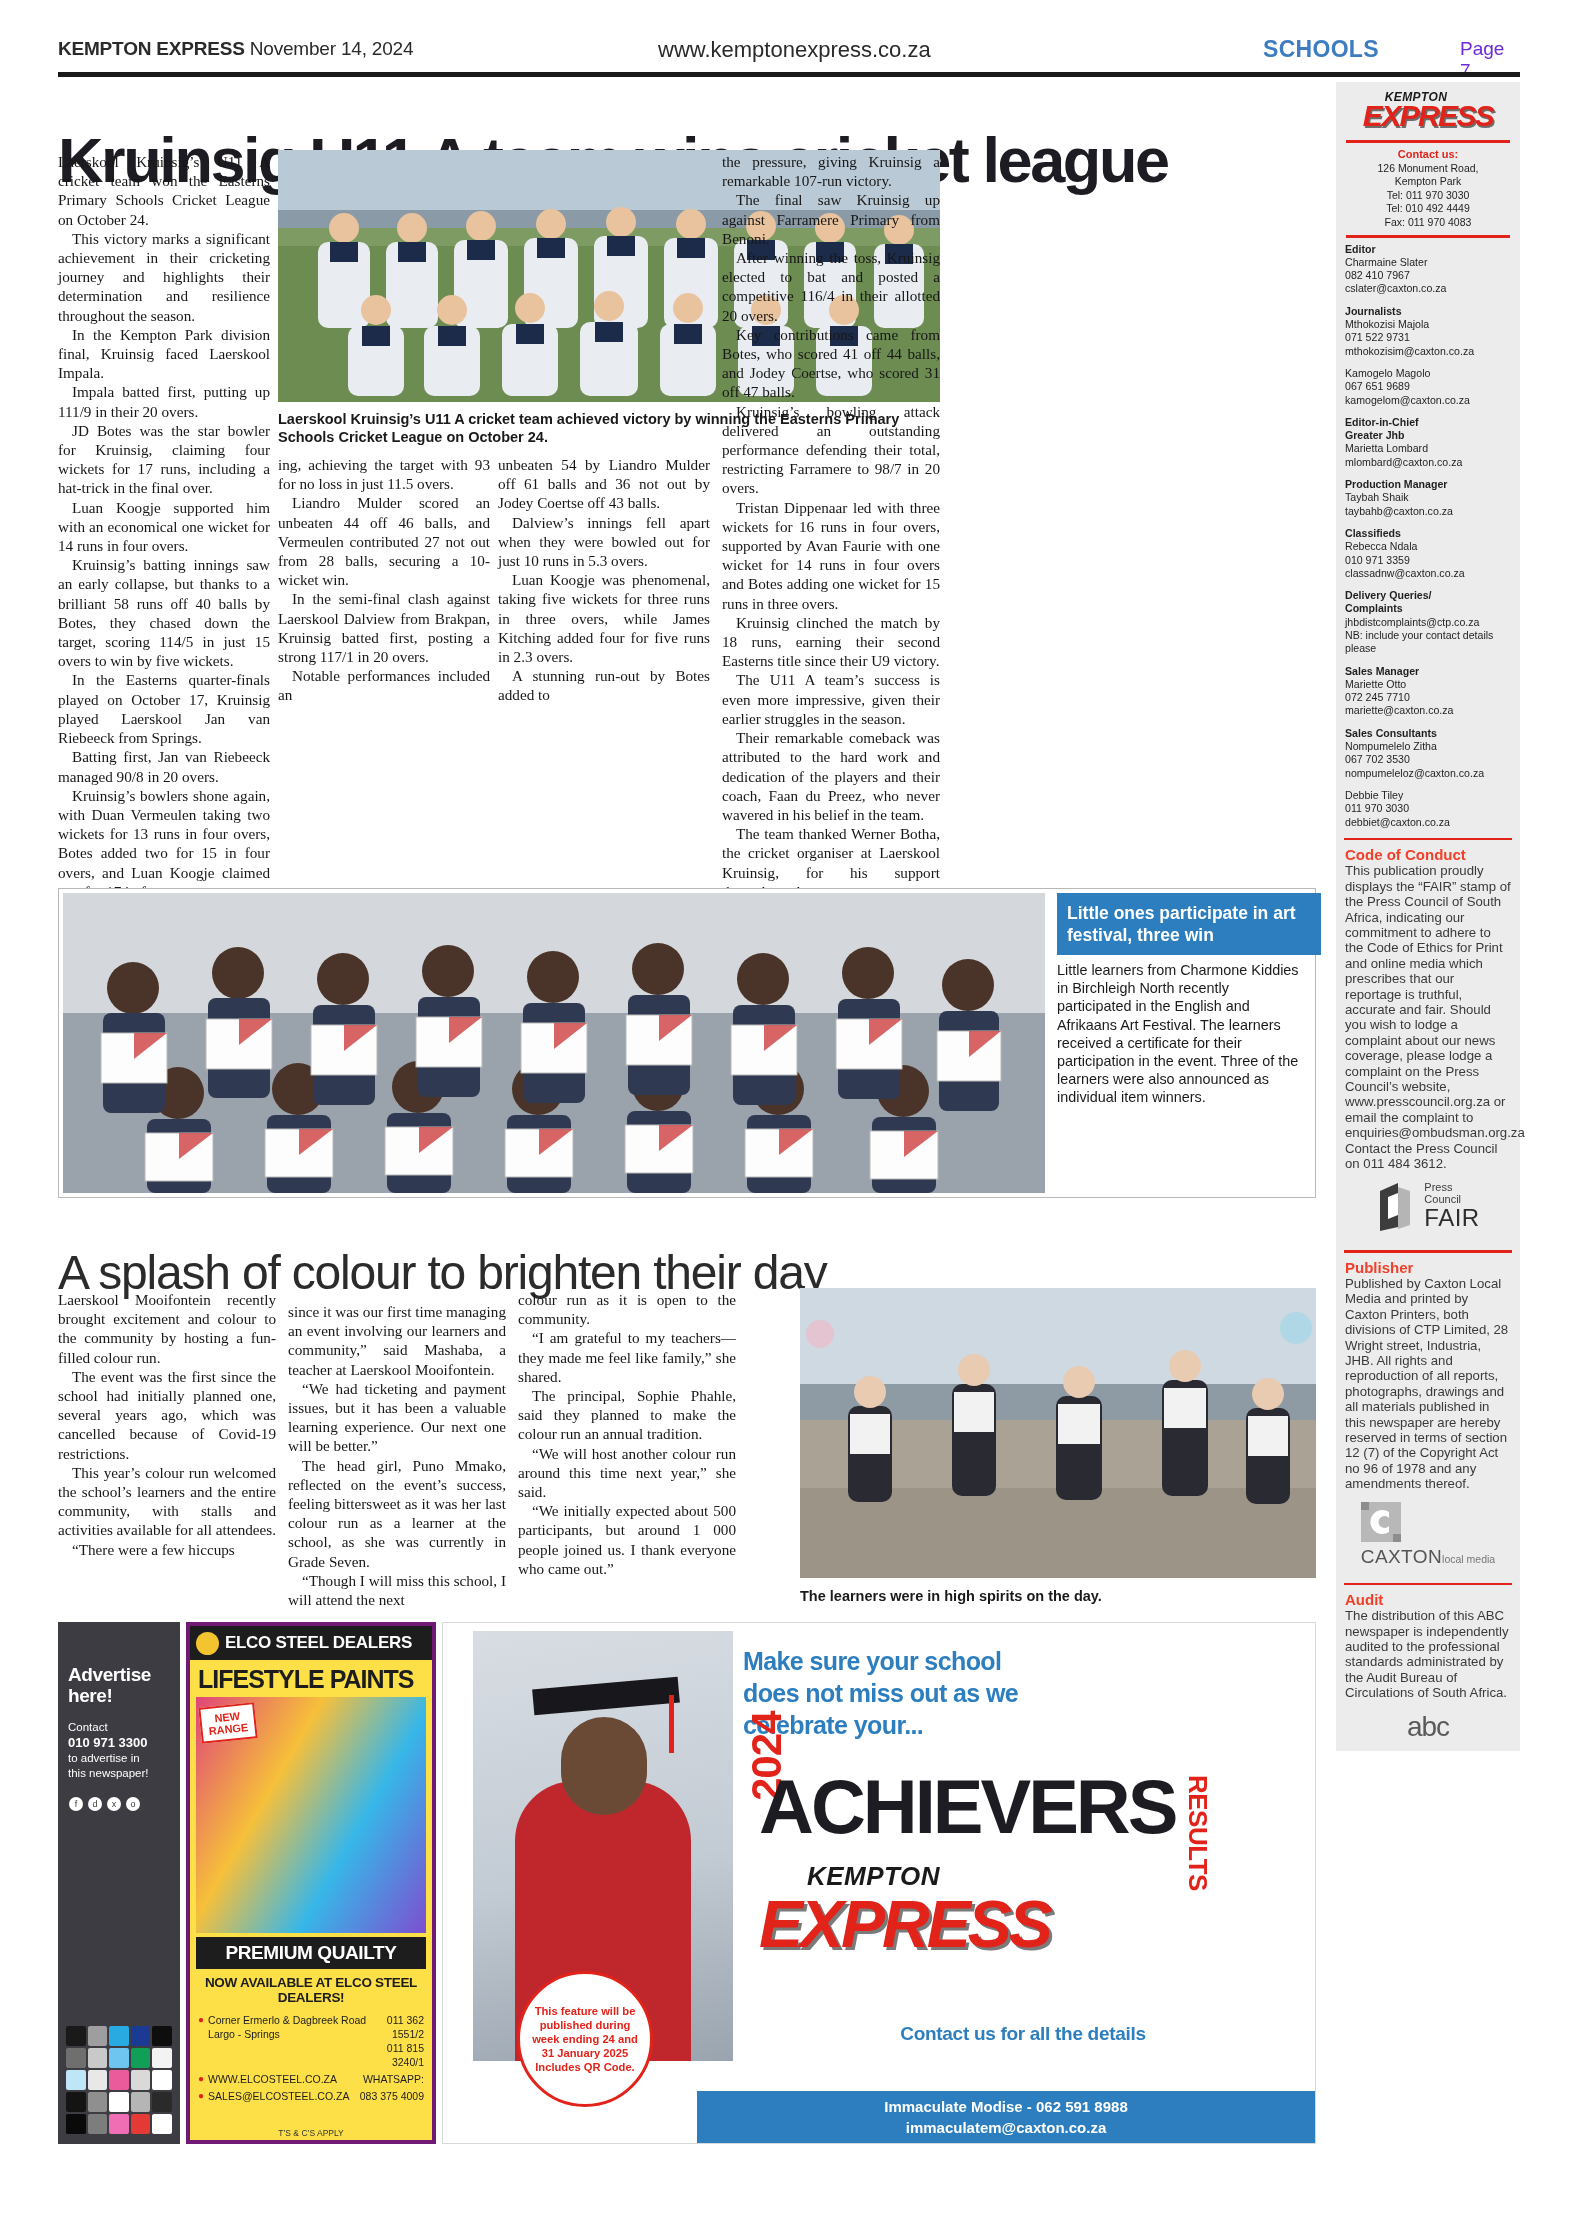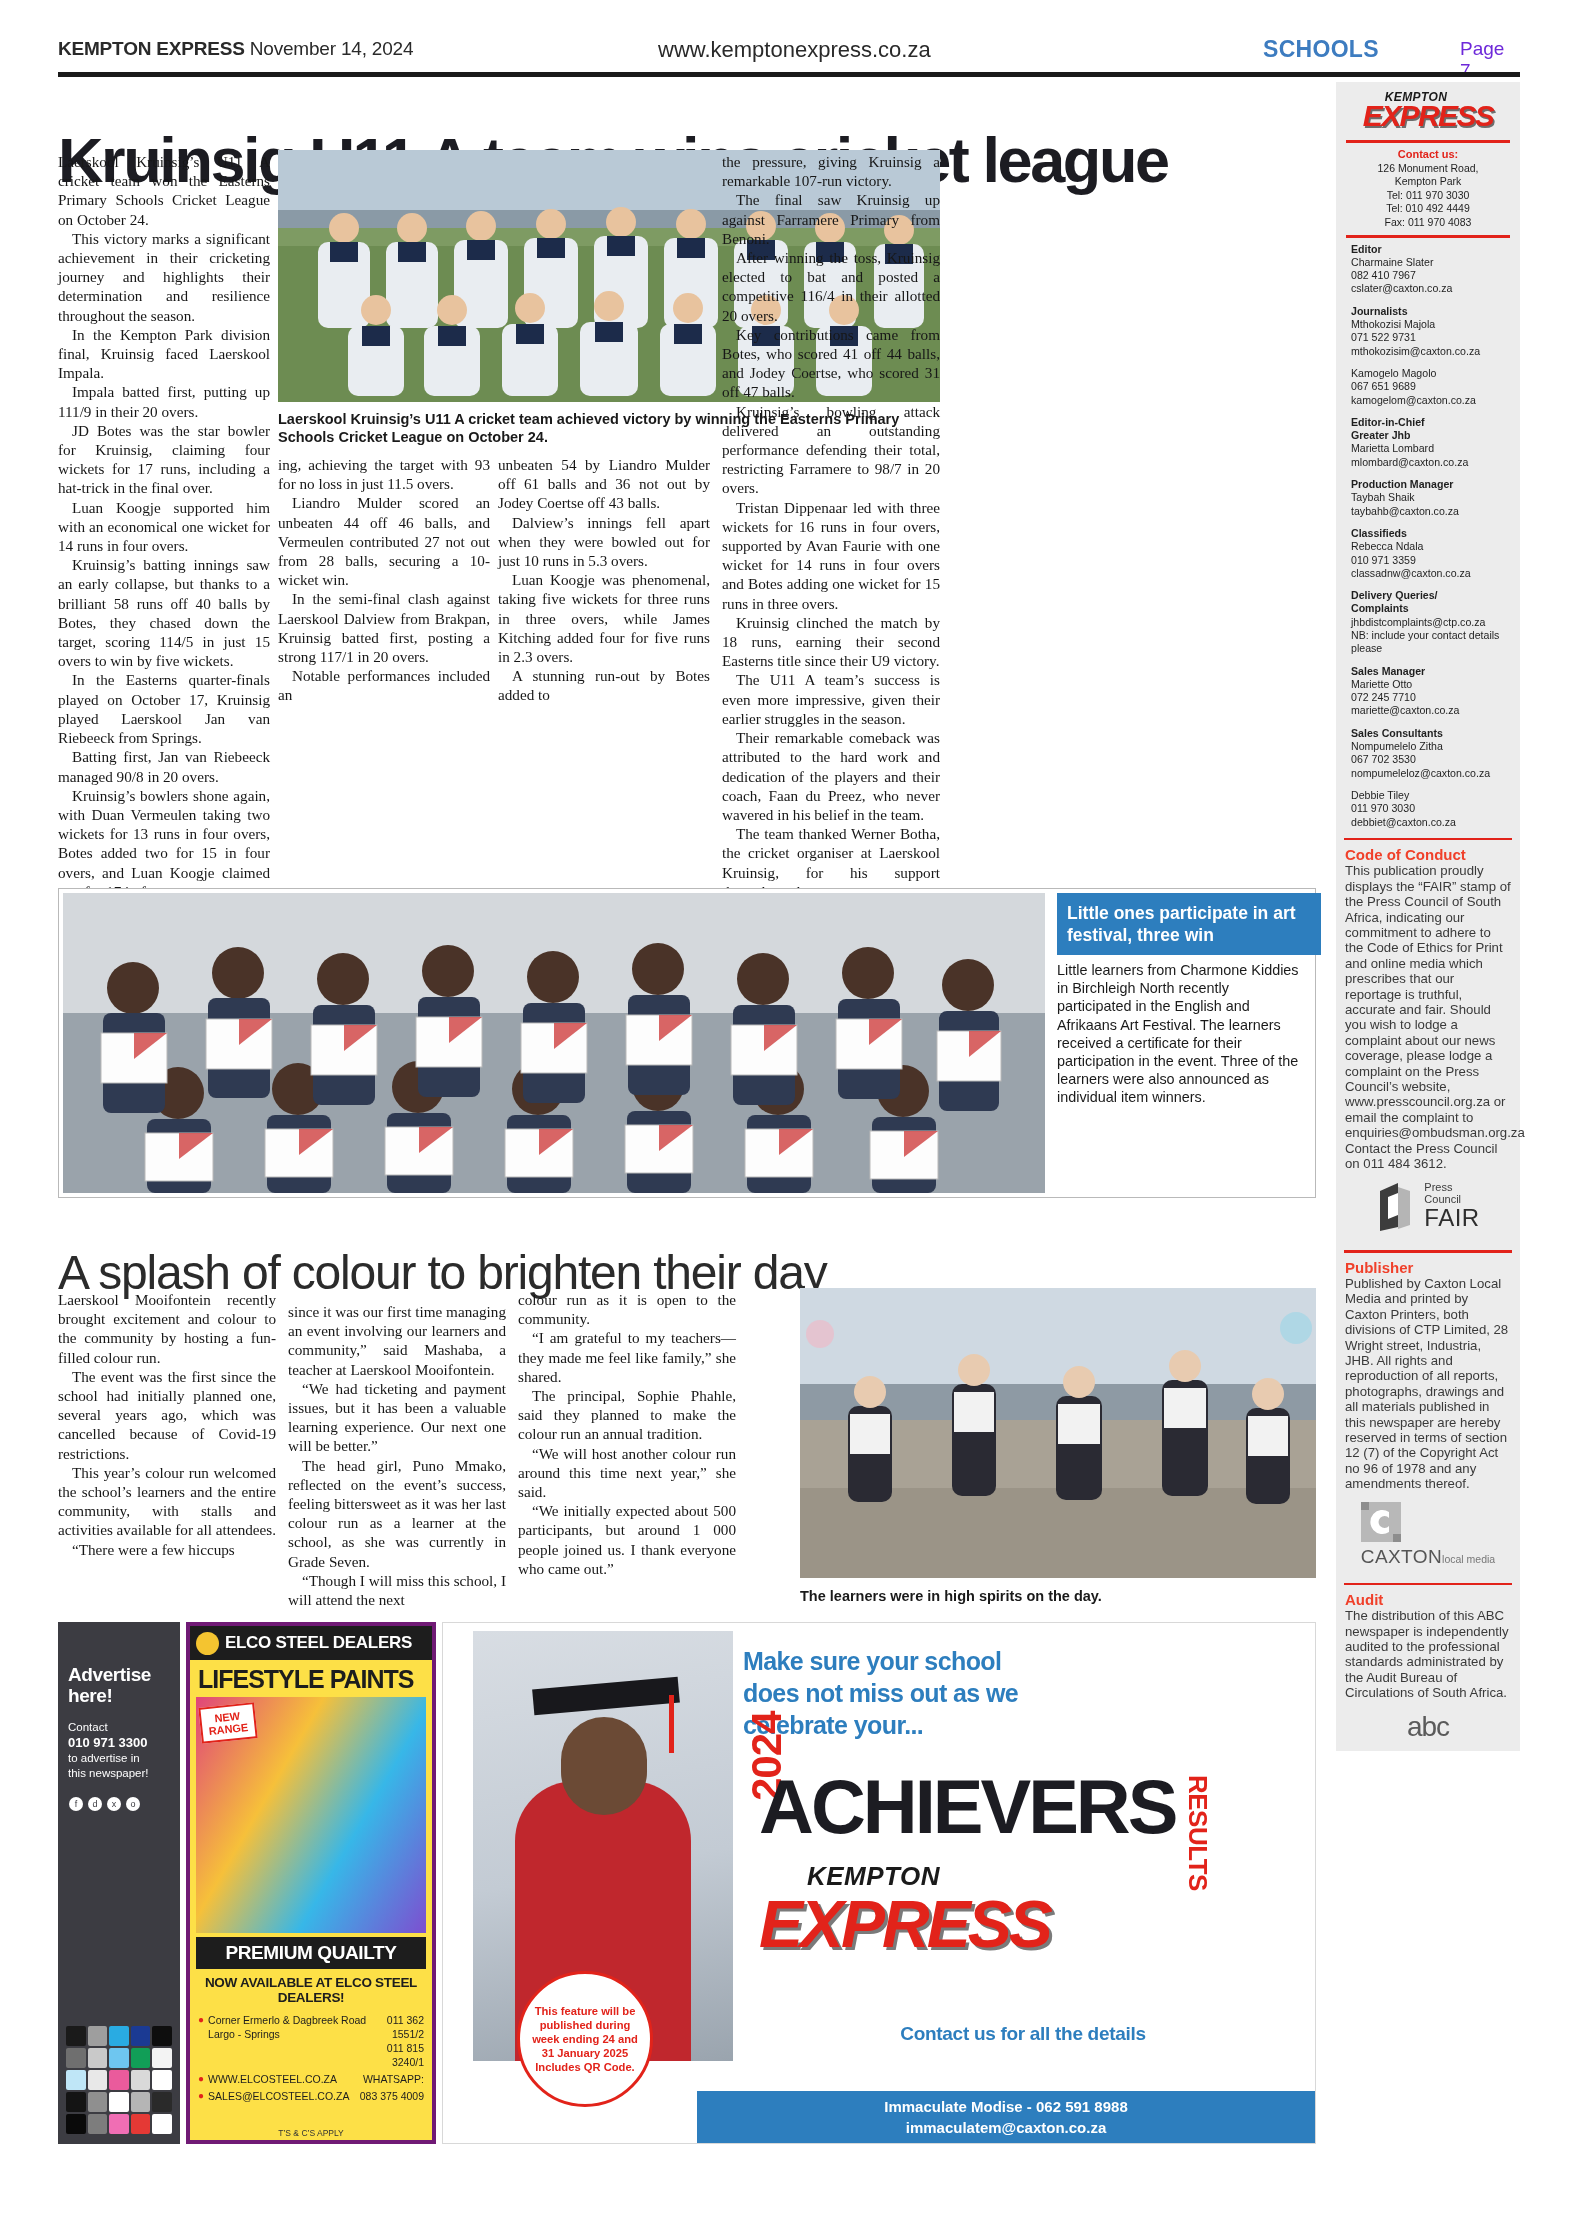--- a/index.html
+++ b/index.html
@@ -53,21 +53,21 @@
   
   .sbar{position:absolute;left:1336px;top:82px;width:184px;background:#ececec;}
   .sb-logo{padding:9px 8px 4px 8px;text-align:center;}
   .kx-logo{font-family:"Liberation Sans",sans-serif;text-align:left;display:inline-block;line-height:1;}
   .kx-k{font-size:12px;font-weight:700;font-style:italic;color:#1a1a1a;letter-spacing:.4px;margin-left:22px;display:block;}
   .kx-e{font-size:30px;font-weight:700;font-style:italic;color:#e2231a;letter-spacing:-1.6px;display:block;margin-top:-2px;text-shadow:1.5px 1.5px 0 #6d6d6d;}
   .redline{height:3px;background:#e2231a;margin:5px 10px;}
   .redline-t{height:2.5px;background:#e2231a;margin:7px 8px 6px 8px;}
   .sb-contact{font-family:"Liberation Sans",sans-serif;font-size:10.5px;line-height:13.6px;text-align:center;color:#1f1f1f;padding:0 6px;}
   .sb-contact .hd{color:#e2231a;font-weight:700;font-size:11px;}
-  .sb-sec{font-family:"Liberation Sans",sans-serif;font-size:10.6px;line-height:13.3px;color:#1f1f1f;padding:0 15px;}
+  .sb-sec{font-family:"Liberation Sans",sans-serif;font-size:10.6px;line-height:13.3px;color:#1f1f1f;padding:0 9px;}
   .sb-sec .lbl{font-weight:700;display:block;}
   .sb-sec .blk{margin-bottom:9px;}
   .sb-red-h{font-family:"Liberation Sans",sans-serif;color:#f0402a;font-weight:700;font-size:15px;line-height:17px;padding:0 9px;}
   .sb-body{font-family:"Liberation Sans",sans-serif;font-size:13.2px;line-height:15.4px;color:#3a3a3a;padding:0 9px;}
   .sb-logo-box{text-align:center;padding:10px 0 8px 0;}
   .fair{display:inline-flex;align-items:center;gap:6px;}
   .fair-txt{font-family:"Liberation Sans",sans-serif;text-align:left;line-height:1.05;}
   .fair-txt .s{font-size:11px;color:#3c3c3c;display:block;}
   .fair-txt .b{font-size:24px;color:#2e2e2e;letter-spacing:.5px;display:block;}
   .caxton{display:inline-block;text-align:left;}

